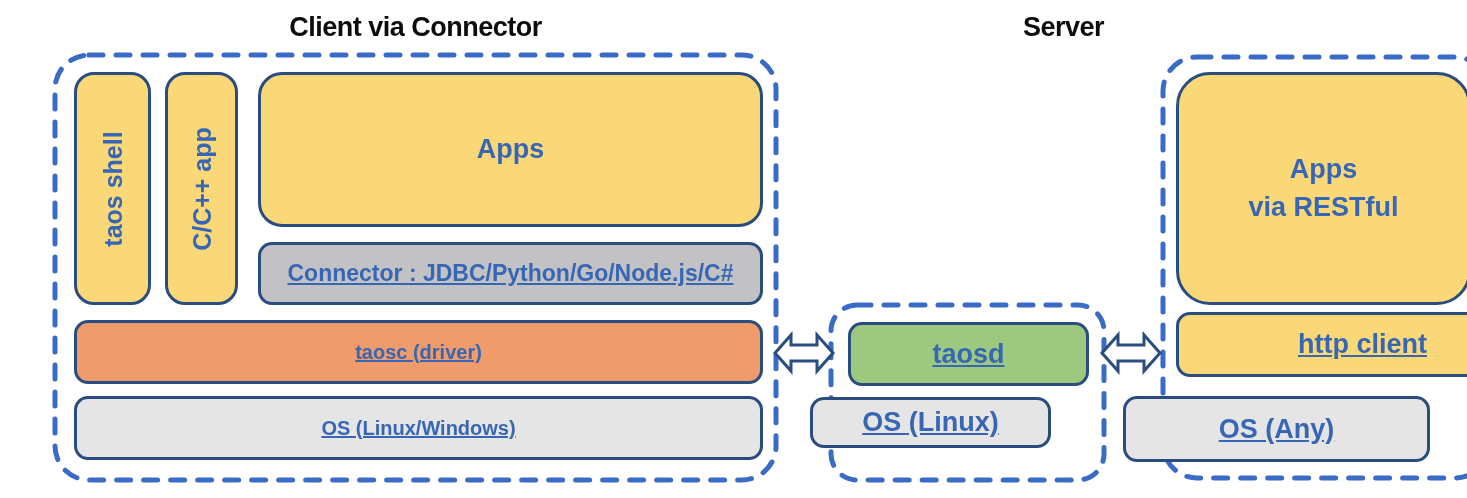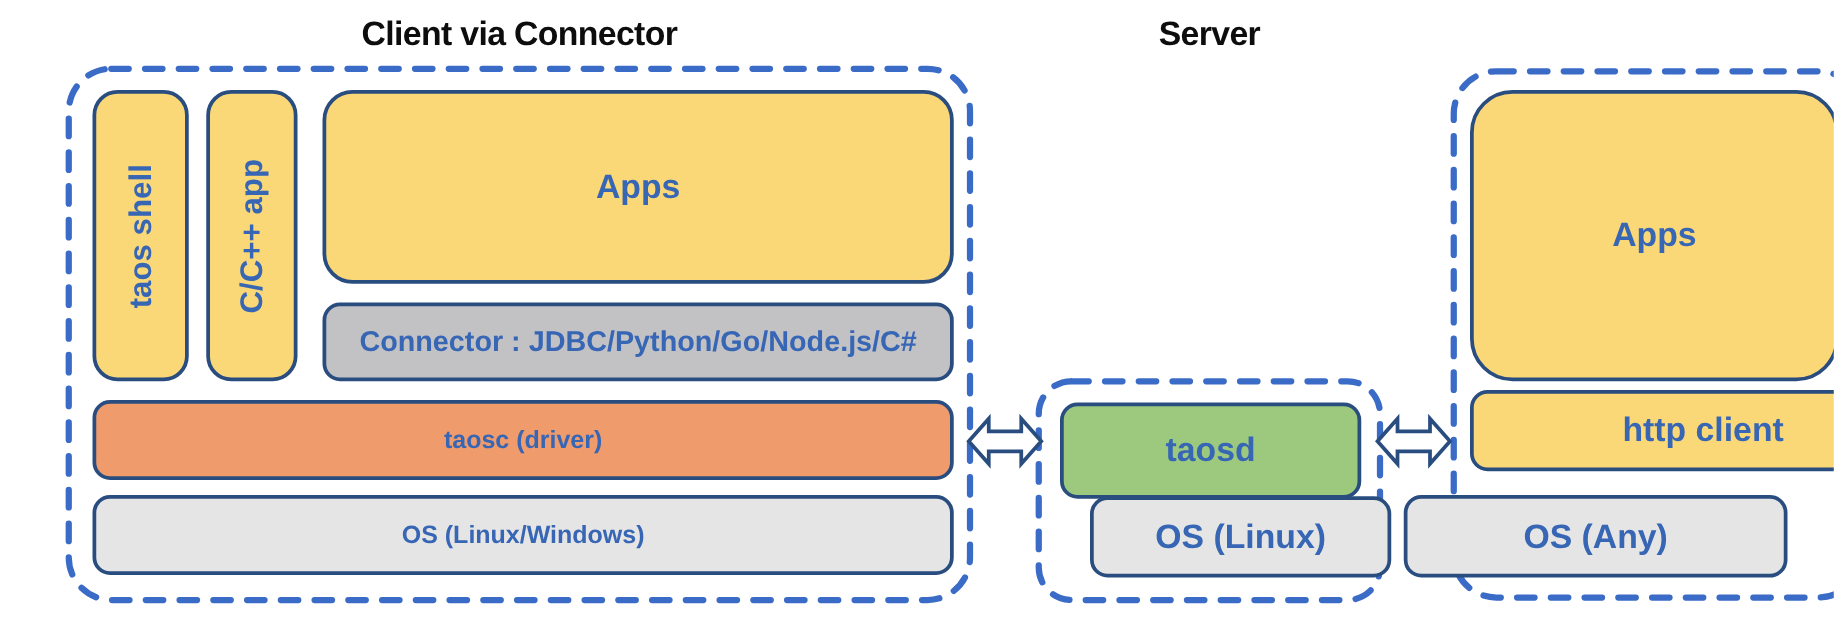--- a/index.html
+++ b/index.html
@@ -47,21 +47,21 @@
     top: 50%; left: 50%;
     transform: translate(-50%, -50%) rotate(-90deg);
     white-space: nowrap;
     font-size: 25px;
   }
   .yellow { background: #fbd877; }
   .orange { background: #f09b6b; }
   .blue   { background: #e5e5e5; }
   .green  { background: #9dc97e; }
   .gray   { background: #c2c2c5; }
-  .r14 { border-radius: 14px; }
+  .r14 { border-radius: 14px; text-decoration: underline; }
   .r24 { border-radius: 24px; }
   .r34 { border-radius: 34px; }
   .fs23 { font-size: 23px; }
   .fs26 { font-size: 20px; }
   .fs27 { font-size: 27px; }
   .two-line { line-height: 1.4; }
 </style>
 </head>
 <body>
 
@@ -69,21 +69,21 @@
 
   <svg id="bg-svg" viewBox="0 0 1467 498" xmlns="http://www.w3.org/2000/svg">
     <rect x="14" y="55" width="721" height="425" rx="34" ry="34" fill="none" stroke="#3a6bc7" stroke-width="5" stroke-dasharray="14 13" stroke-linecap="round"></rect>
     <rect x="790" y="305" width="273" height="175" rx="26" ry="26" fill="none" stroke="#3a6bc7" stroke-width="5" stroke-dasharray="14 13" stroke-linecap="round"></rect>
     <rect x="1122" y="57" width="326" height="421" rx="34" ry="34" fill="none" stroke="#3a6bc7" stroke-width="5" stroke-dasharray="14 13" stroke-linecap="round"></rect>
     <polygon points="734,353 750,335 750,345 776,345 776,335 792,353 776,371 776,361 750,361 750,371" fill="#ffffff" stroke="#2a4d80" stroke-width="3"></polygon>
     <polygon points="1061,353 1077,335 1077,345 1103,345 1103,335 1119,353 1103,371 1103,361 1077,361 1077,371" fill="#ffffff" stroke="#2a4d80" stroke-width="3"></polygon>
   </svg>
 
   <div class="group-title" style="left:14px; top:10px; width:721px;">Client via Connector</div>
-  <div class="group-title" style="left:790px; top:10px; width:273px;">Server</div>
+  <div class="group-title" style="left:790px; top:10px; width:273px;text-align:right;">Server</div>
 
   <div class="box vbox" style="left:33px; top:72px; width:77px; height:233px;">
     <span class="vtext">taos shell</span>
   </div>
 
   <div class="box vbox" style="left:124px; top:72px; width:73px; height:233px;">
     <span class="vtext">C/C++ app</span>
   </div>
 
   <div class="box yellow r24 fs27" style="left:217px; top:72px; width:505px; height:155px;">
@@ -95,31 +95,32 @@
   </div>
 
   <div class="box orange r14 fs26" style="left:33px; top:320px; width:689px; height:64px;">
     <span>taosc (driver)</span>
   </div>
 
   <div class="box blue r14 fs26" style="left:33px; top:396px; width:689px; height:64px;">
     <span>OS (Linux/Windows)</span>
   </div>
 
-  <div class="box green r14 fs27" style="left:807px; top:322px; width:241px; height:77px;">
+  <div class="box green r14 fs27" style="left:807px; top:322px; width:241px; height:64px;">
     <span>taosd</span>
   </div>
 
-  <div class="box blue r14 fs27" style="left:831px; top:397px; width:241px; height:65px;">
+  <div class="box blue r14 fs27" style="left:769px; top:397px; width:241px; height:51px;">
     <span>OS (Linux)</span>
   </div>
 
   <div class="box yellow r34 fs27 two-line" style="left:1135px; top:72px; width:295px; height:233px;">
     <span>
       <span style="display:block;">Apps</span>
+      <span style="display:block;">via RESTful</span>
     </span>
   </div>
 
   <div class="box yellow r14 fs27" style="left:1135px; top:312px; width:325px; height:65px;padding-left:48px;">
     <span>http client</span>
   </div>
 
   <div class="box blue r14 fs27" style="left:1082px; top:396px; width:307px; height:66px;">
     <span>OS (Any)</span>
   </div>

